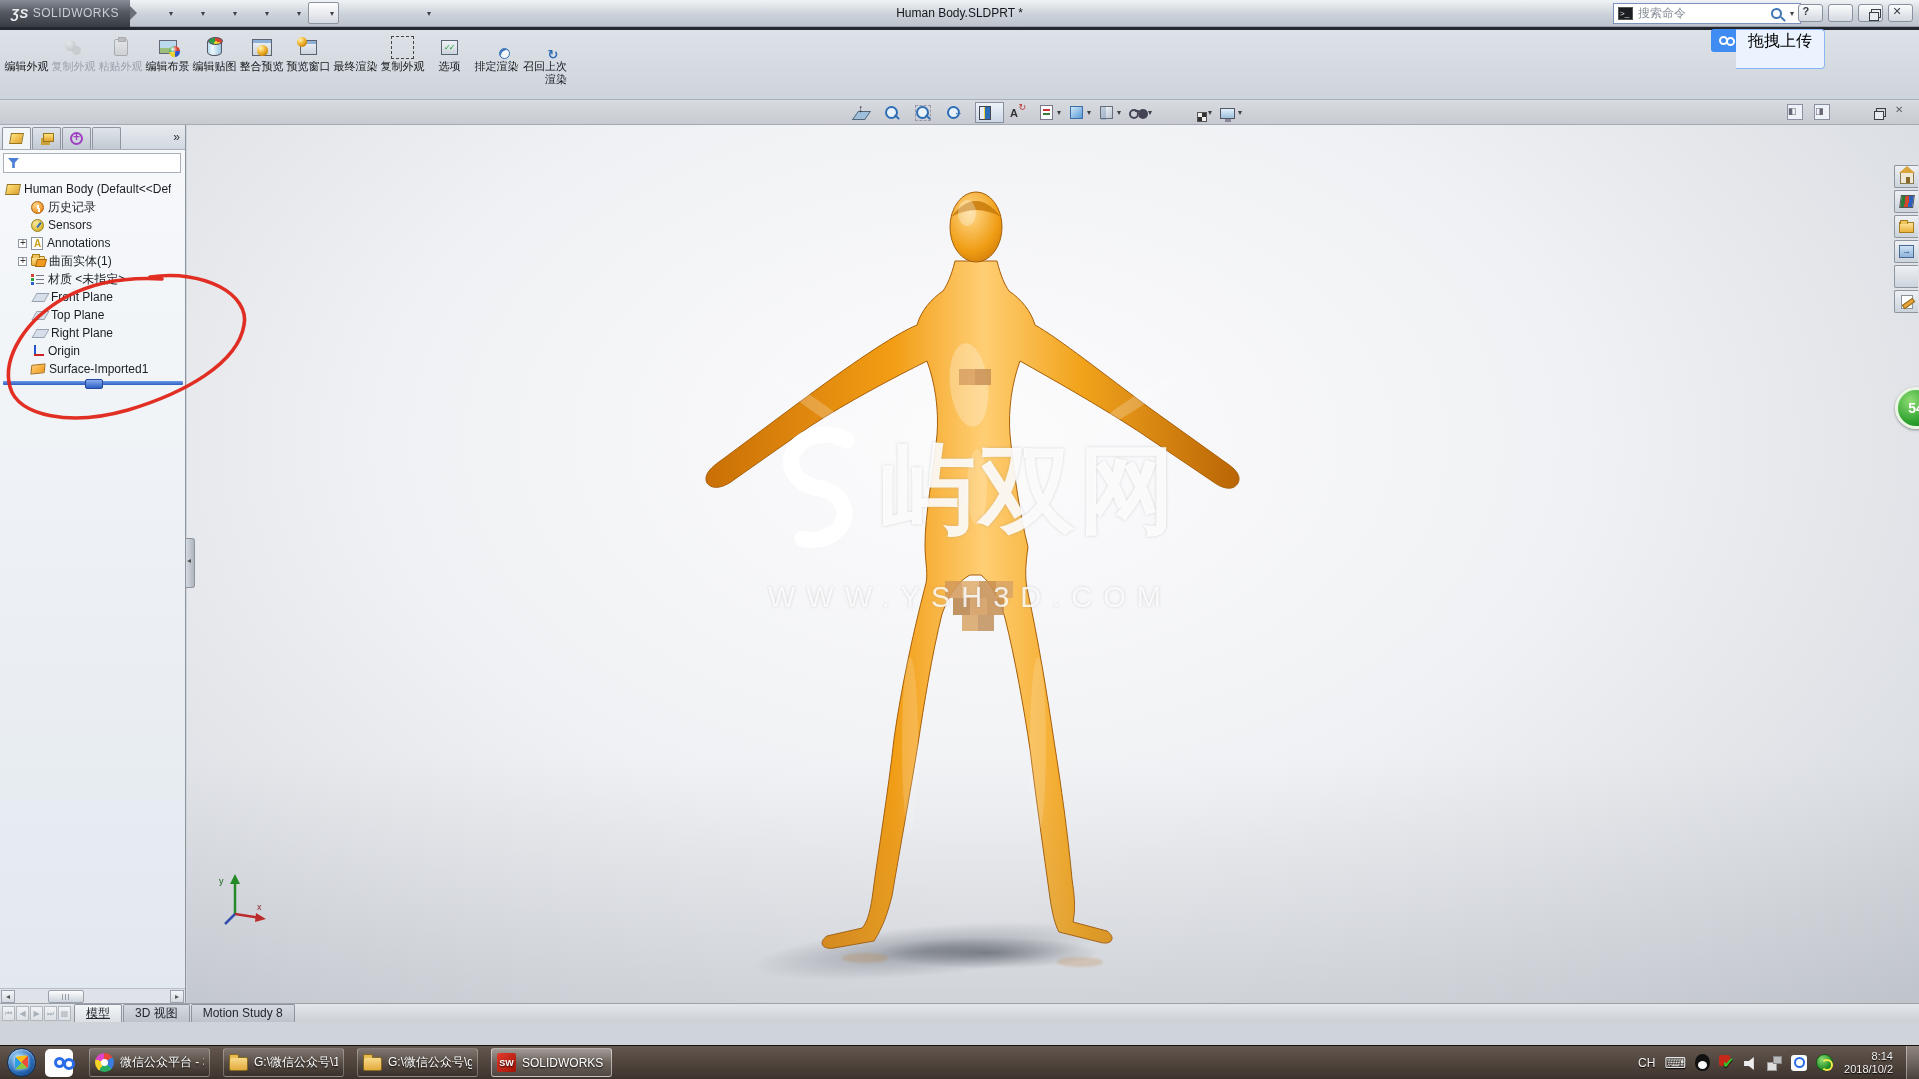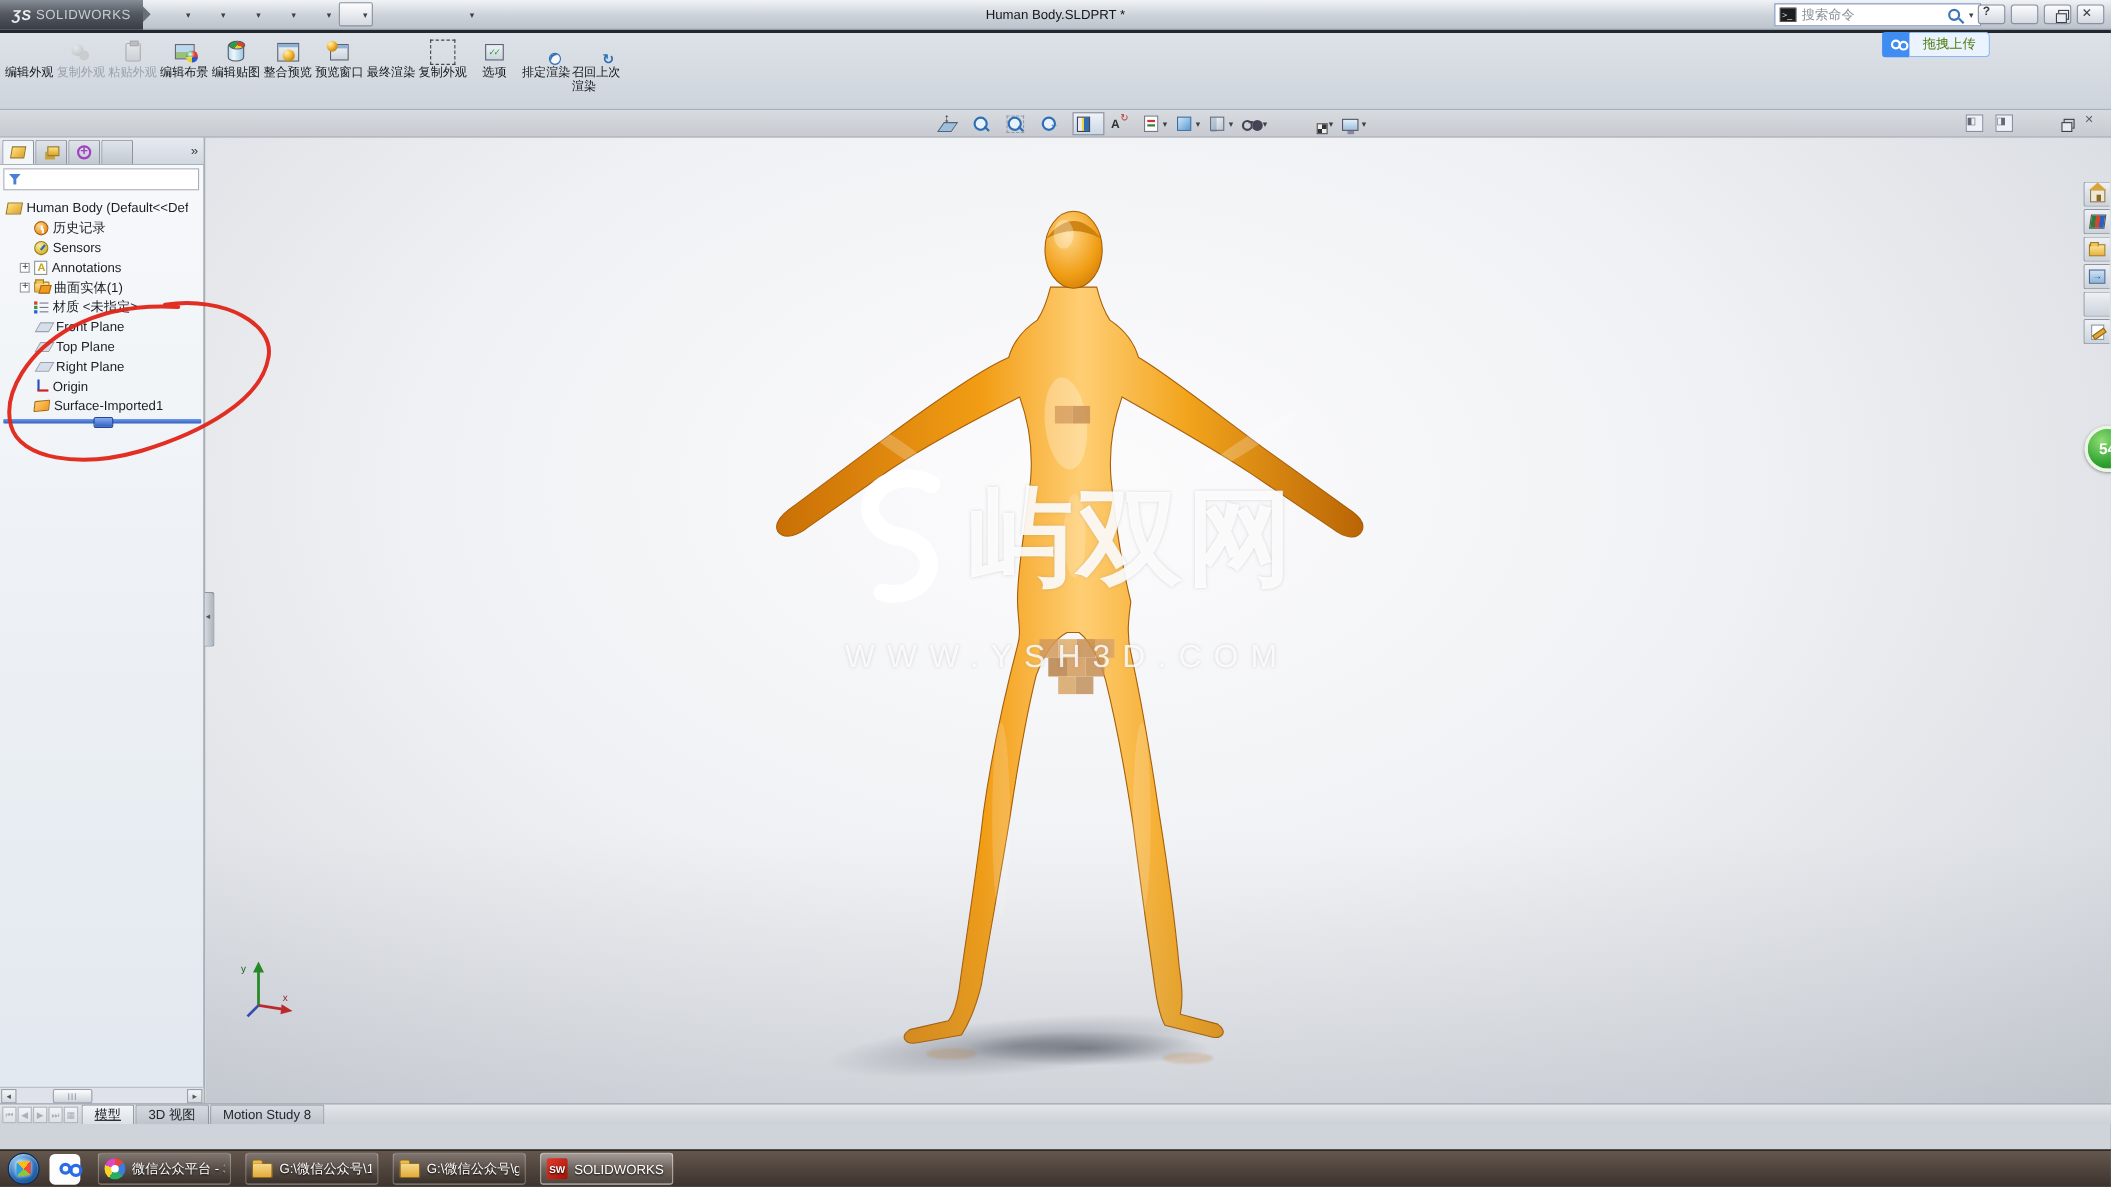--- a/index.html
+++ b/index.html
@@ -30,21 +30,21 @@
 .i-minimize::after{content:"";width:9px;height:3px;background:#3a3f47;margin-top:8px}
 .i-restore{position:relative}.i-restore::before{content:"";position:absolute;left:8px;top:4px;width:8px;height:7px;border:1px solid #3a3f47}
 .i-restore::after{content:"";position:absolute;left:6px;top:7px;width:8px;height:7px;border:1px solid #3a3f47;background:#e8ecf0}
 .i-close::after{content:"✕"}
 .menustrip{position:absolute;left:0;top:27px;right:0;height:3px;background:#23272f;z-index:39}
 
 
 .toolbar{position:absolute;left:0;top:30px;right:0;height:70px;background:linear-gradient(#dde2e8,#ced4db);border-bottom:1px solid #aab0b8;display:flex;align-items:flex-start;padding:3px 0 0 3px;z-index:30}
 .tb-btn{width:47px;display:flex;flex-direction:column;align-items:center;padding-top:1px;flex:none}
 .ticon{height:26px;display:flex;align-items:center;justify-content:center}
-.tlabel{font-size:11px;line-height:13px;text-align:left;color:#14171c}
+.tlabel{font-size:11px;line-height:13px;text-align:right;color:#14171c}
 .tb-btn.disabled .tlabel{color:#9aa2ac}
 .tb-btn.disabled .ticon{filter:grayscale(1) opacity(.55)}
 .i-appearance-edit{width:20px;height:20px}.i-appearance-edit{border-radius:50%}
 .i-copy-appearance{width:11px;height:11px;border-radius:50%;background:radial-gradient(circle at 35% 30%,#eee,#9aa0a8);box-shadow:6px 5px 0 -1px #b8bec6;margin:-4px 6px 0 0}
 .i-paste-appearance{width:14px;height:17px;background:linear-gradient(#e8ebef,#c2c8d0);border:1px solid #7d848e;border-radius:2px;position:relative}
 .i-paste-appearance::before{content:"";position:absolute;left:3px;top:-3px;width:6px;height:3px;background:#9aa1ab;border:1px solid #7d848e}
 .i-scene-edit{width:18px;height:14px;background:linear-gradient(#bcd8ef 0 55%,#9cc07c 55%);border:1px solid #667;position:relative}
 .i-scene-edit::after{content:"";position:absolute;right:-4px;bottom:-4px;width:11px;height:11px;border-radius:50%;background:radial-gradient(circle at 35% 30%,rgba(255,255,255,.95),rgba(255,255,255,0) 42%),conic-gradient(#d8422e 0 25%,#2e57c9 0 50%,#e8d12c 0 75%,#2e9e44 0 100%)}
 .i-decal-edit{width:15px;height:18px;background:linear-gradient(90deg,#b9ddf0,#eef7fc 35%,#9cc8e4);border:1px solid #556;border-radius:7px/4px;position:relative}
 .i-decal-edit::before{content:"";position:absolute;left:0;top:-2px;width:13px;height:6px;border-radius:50%;background:conic-gradient(#d8422e 0 30%,#e8d12c 0 60%,#2e9e44 0 100%);border:1px solid #556}
@@ -61,21 +61,21 @@
 .i-schedule-render{width:18px;height:18px;position:relative}
 .i-schedule-render::after{content:"";position:absolute;right:-4px;bottom:-3px;width:9px;height:9px;border-radius:50%;background:#f4f8fb;border:1px solid #2d6db5;box-shadow:inset 2px 2px 0 -1px #2d6db5}
 .i-recall-render{width:18px;height:18px;position:relative}
 .i-recall-render::after{content:"↻";position:absolute;right:-6px;bottom:-6px;color:#2d6db5;font-weight:bold;font-size:13px}
 
 
 .upload{position:absolute;left:1711px;top:29px;height:23px;display:flex;z-index:60}
 .upload-icon{width:25px;height:23px;background:#3f8cf3;border-radius:3px 0 0 3px;display:flex;align-items:center;justify-content:center}
 .i-netdisk-logo{width:9px;height:9px;border:2px solid #fff;border-radius:50%;position:relative}
 .i-netdisk-logo::after{content:"";position:absolute;left:5px;top:-1px;width:5px;height:5px;border:2px solid #fff;border-radius:50%}
-.upload-label{height:23px;border:1px solid #8ab6f2;border-left:none;background:#eaf3fe;color:#4d7c0f;font-size:12px;line-height:21px;padding:0 12px;border-radius:0 4px 4px 0}
+.upload-label{height:40px;border:1px solid #8ab6f2;border-left:none;background:#eaf3fe;color:#000000;font-size:16px;line-height:21px;padding:0 12px;border-radius:0 4px 4px 0}
 
 
 .tabrow{position:absolute;left:0;top:100px;right:0;height:25px;background:linear-gradient(#d8dce1,#c7cbd1);border-bottom:1px solid #a6abb3;z-index:29}
 .ribbon-tabs{position:absolute;left:3px;bottom:0;display:flex;align-items:flex-end;gap:2px}
 .rtab{height:20px;line-height:19px;padding:0 11px;font-size:12px;color:#15181d;background:linear-gradient(#eef0f3,#c3c8cf);border:1px solid #8f959e;border-bottom:none;border-radius:2px 2px 0 0;white-space:nowrap}
 .rtab.active{background:#fdfdfe;height:23px;line-height:22px;border-color:#7d848e}
 .headsup{position:absolute;left:851px;top:2px;display:flex;align-items:center;gap:2px}
 .hu-item{display:flex;align-items:center;height:21px;padding:0 1px;border:1px solid transparent}
 .hu-item.active{border:1px solid #8a90a0;background:linear-gradient(#eef3f9,#ccd7e5)}
 .hu-ic{width:16px;height:16px;position:relative;display:inline-block}
@@ -700,15 +700,33 @@
         </div>
         <div class="tb-task">
           <span class="tki i-taskbar-folder"></span>
           <span class="tb-label">G:\微信公众号\gr...</span>
         </div>
         <div class="tb-task active">
           <span class="tki i-sw2015"></span>
           <span class="tb-label">SOLIDWORKS P...</span>
         </div>
       </span>
+    <div class="tray">
+      <span>CH</span>
+      <span style="display:flex;align-items:center;gap:9px">
+
+      <span class="tr i-ime-keyboard"></span>
+          <span class="tr i-qq"></span>
+          <span class="tr i-antivirus"></span>
+          <span class="tr i-volume"></span>
+          <span class="tr i-network"></span>
+          <span class="tr i-netdisk-tray"></span>
+          <span class="tr i-shield360"></span>
+        </span>
+      <span class="clock">
+        <span>8:14</span><br>
+        <span>2018/10/2</span>
+      </span>
+      <span class="show-desktop"></span>
+    </div>
   </div>
 
 </div>
 
 </body></html>

